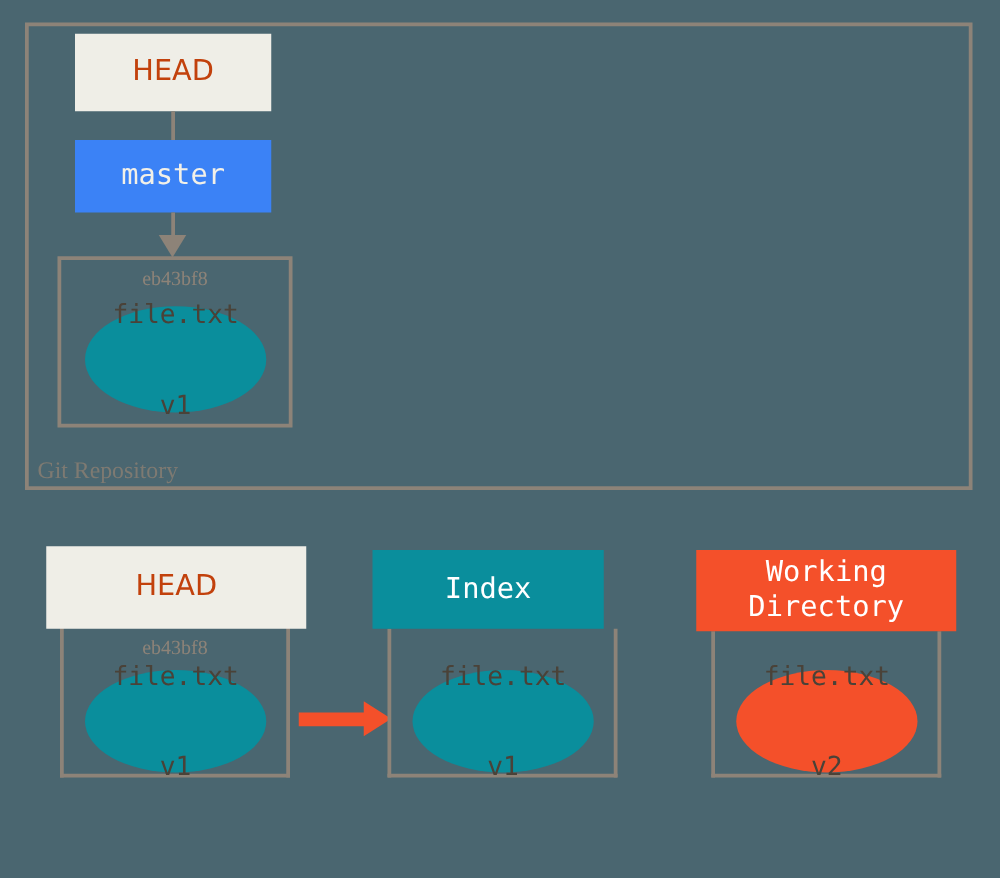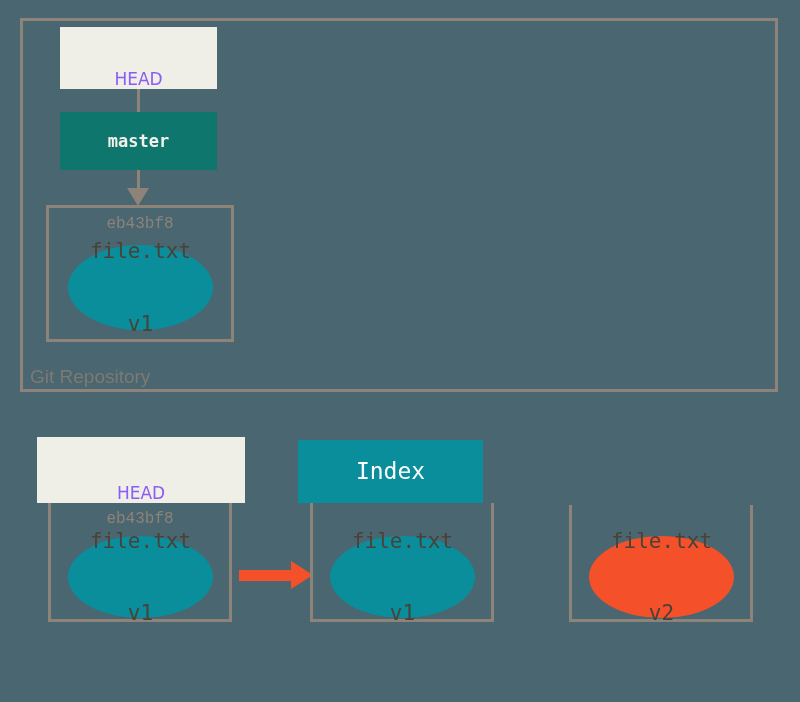--- a/index.html
+++ b/index.html
@@ -32,45 +32,43 @@
     box-sizing: border-box;
   }
   .repo-label {
     position: absolute;
     left: 30px;
     top: 366px;
     font-size: 19px;
     color: #7e7a72;
     letter-spacing: 0px;
     white-space: nowrap;
-    font-family: Liberation Sans, sans-serif;
+    font-family: Liberation Serif, serif;
   }
 
   
   .hdr-box {
     position: absolute;
     box-sizing: border-box;
     display: flex;
     align-items: center;
     justify-content: center;
     text-align: center;
     line-height: 1.18;
   }
   .hdr-head {
     background: #efeee7;
-    color: #8b5cf6;
+    color: #c2410c;
     font-family: "DejaVu Sans", "Liberation Sans", sans-serif;
-    font-size: 17px;
-    align-items: flex-end;
+    font-size: 23px;
   }
   .hdr-master {
-    background: #0f766e;
+    background: #3b82f6;
     color: #f2f0e8;
-    font-size: 17px;
-    font-weight: bold;
+    font-size: 23px;
   }
   .hdr-index {
     background: #0a8e9c;
     color: #ffffff;
     font-size: 23px;
   }
   .hdr-wd {
     background: #f4502a;
     color: #ffffff;
     font-size: 23px;
@@ -99,21 +97,21 @@
   .container-open-top {
     border-top: none;
   }
 
   .hash-label {
     position: absolute;
     font-size: 16px;
     color: #8d8378;
     white-space: nowrap;
     text-align: center;
-    font-family: Liberation Mono, monospace;
+    font-family: Liberation Serif, serif;
   }
 
   .blob {
     position: absolute;
     box-sizing: border-box;
     display: flex;
     flex-direction: column;
     align-items: center;
     justify-content: center;
     border-radius: 50% / 50%;
@@ -198,19 +196,23 @@
   <div class="container-box container-open-top" style="left:310px; top:503px; width:184px; height:119px;"></div>
   <div class="hdr-box hdr-index" style="left:298px; top:440px; width:185px; height:63px;">
     <span>Index</span>
   </div>
   <div class="blob blob-teal" style="left:330px; top:536px; width:145px; height:82px;">
     <span>file.txt</span>
     <span>v1</span>
   </div>
 
   <div class="container-box container-open-top" style="left:569px; top:505px; width:184px; height:117px;"></div>
+  <div class="hdr-box hdr-wd" style="left:557px; top:440px; width:208px; height:65px; flex-direction:column;">
+    <span>Working</span>
+    <span>Directory</span>
+  </div>
   <div class="blob blob-orange" style="left:589px; top:536px; width:145px; height:82px;">
     <span>file.txt</span>
     <span>v2</span>
   </div>
 
 
 </div>
 
 </body></html>

